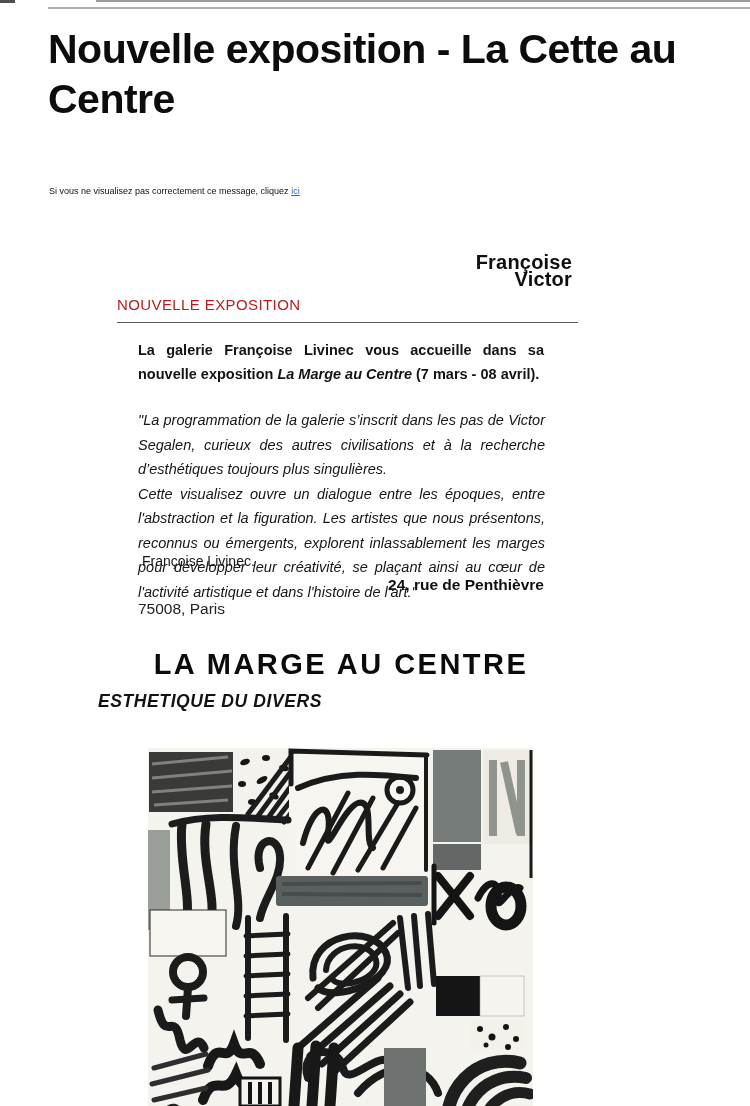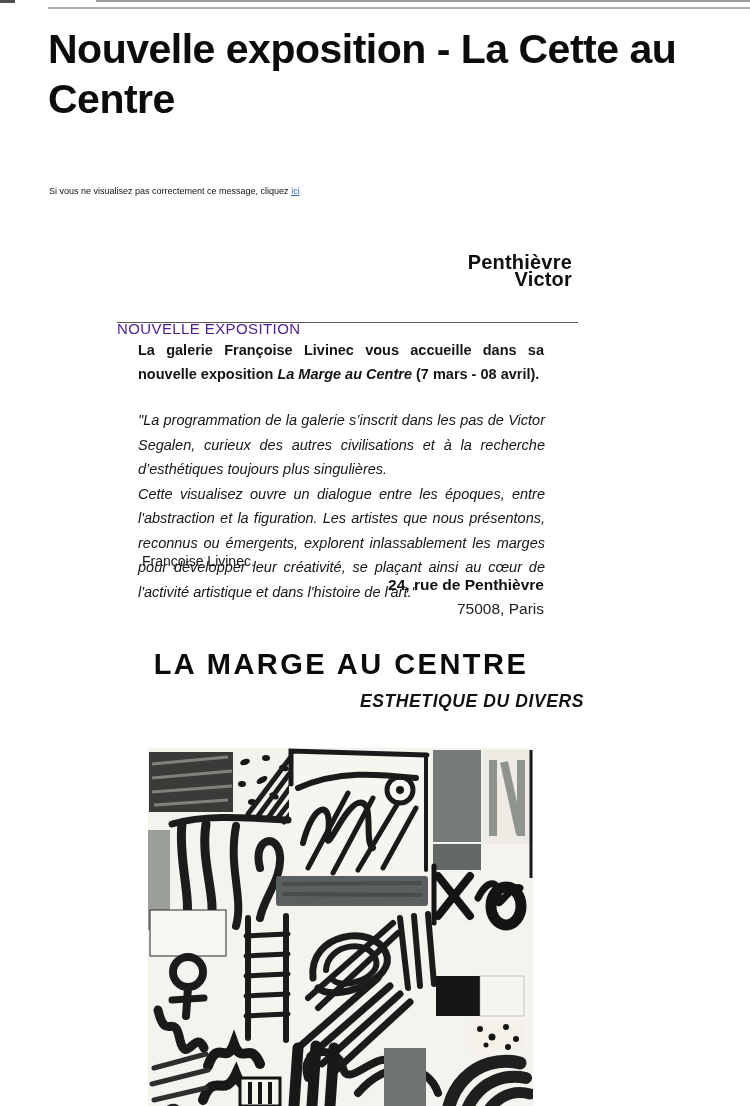--- a/index.html
+++ b/index.html
@@ -19,62 +19,62 @@
   }
   .preheader { position:absolute; left:49px; top:186px; margin:0; font-size:9px; color:#111; }
   .preheader a { color:#2666c6; text-decoration:underline; }
 
   .gallery-logo {
     position:absolute; right:178px; top:254px; text-align:right;
     font-weight:700; font-size:20px; line-height:17px; color:#0f0f0f; letter-spacing:0.2px;
   }
   .gallery-logo span { display:block; }
 
-  .section-label { position:absolute; left:117px; top:296px; font-size:15px; letter-spacing:0.4px; color:#4c1d95;margin-top:24px; }
+  .section-label { position:absolute; left:117px; top:296px; font-size:15px; letter-spacing:0.4px; color:#b91c1c; }
   .section-rule { position:absolute; left:117px; top:322px; width:461px; height:1px; background:#5a5a5a; border:0; margin:0; }
 
   .intro {
     position:absolute; left:138px; top:338px; width:406px; margin:0;
     font-size:14.5px; font-weight:700; line-height:24px; text-align:justify; color:#141414;
   }
   .intro em { font-style:italic; }
   .quote {
     position:absolute; left:138px; top:408px; width:407px; margin:0;
     font-size:14.5px; font-style:italic; line-height:24.5px; text-align:justify; color:#161616;
   }
   .quote span { display:block; }
   .signature { position:absolute; left:138px; top:549px; margin:4px; font-size:14px; color:#171717; }
   .addr-street { position:absolute; left:138px; top:576px; width:406px; margin:0; text-align:right; font-weight:700; font-size:15.5px; color:#101010; }
-  .addr-city   { position:absolute; left:138px; top:600px; width:406px; margin:0; text-align:right; font-size:15.5px; color:#222; }
+  .addr-city   { position:absolute; left:138px; top:600px; width:406px; margin:0; text-align:left; font-size:15.5px; color:#222; }
 
   .expo-title {
     position:absolute; left:98px; top:648px; width:486px; margin:0; text-align:center;
     font-size:29px; font-weight:800; letter-spacing:2.5px; color:#0b0b0b;
   }
   .expo-subtitle {
-    position:absolute; left:98px; top:691px; width:486px; text-align:right;
+    position:absolute; left:98px; top:691px; width:486px; text-align:left;
     font-size:17.5px; font-style:italic; font-weight:700; letter-spacing:0.6px; color:#121212;
   }
 
   .artwork { position:absolute; left:148px; top:748px; width:385px; height:358px; }
   .artwork svg { display:block; width:385px; height:358px; }
 </style>
 </head>
 <body>
 
 <div class="top-dash"></div>
 <div class="top-line-1"></div>
 <div class="top-line-2"></div>
 
 <h1 class="page-title">Nouvelle exposition - La Cette au Centre</h1>
 
 <p class="preheader"><span>Si vous ne visualisez pas correctement ce message, cliquez</span> <a href="#">ici</a></p>
 
 <div class="gallery-logo">
-  <span>Penthièvre</span>
+  <span>Françoise</span>
   <span>Victor</span>
 </div>
 
 <div class="section-label">NOUVELLE EXPOSITION</div>
 <hr class="section-rule">
 
 <p class="intro"><span>La galerie Françoise Livinec vous accueille dans sa nouvelle exposition </span><em>La Marge au Centre</em><span> (7 mars - 08 avril).</span></p>
 
 <p class="quote">
   <span>"La programmation de la galerie s’inscrit dans les pas de Victor Segalen, curieux des autres civilisations et à la recherche d’esthétiques toujours plus singulières.</span>

